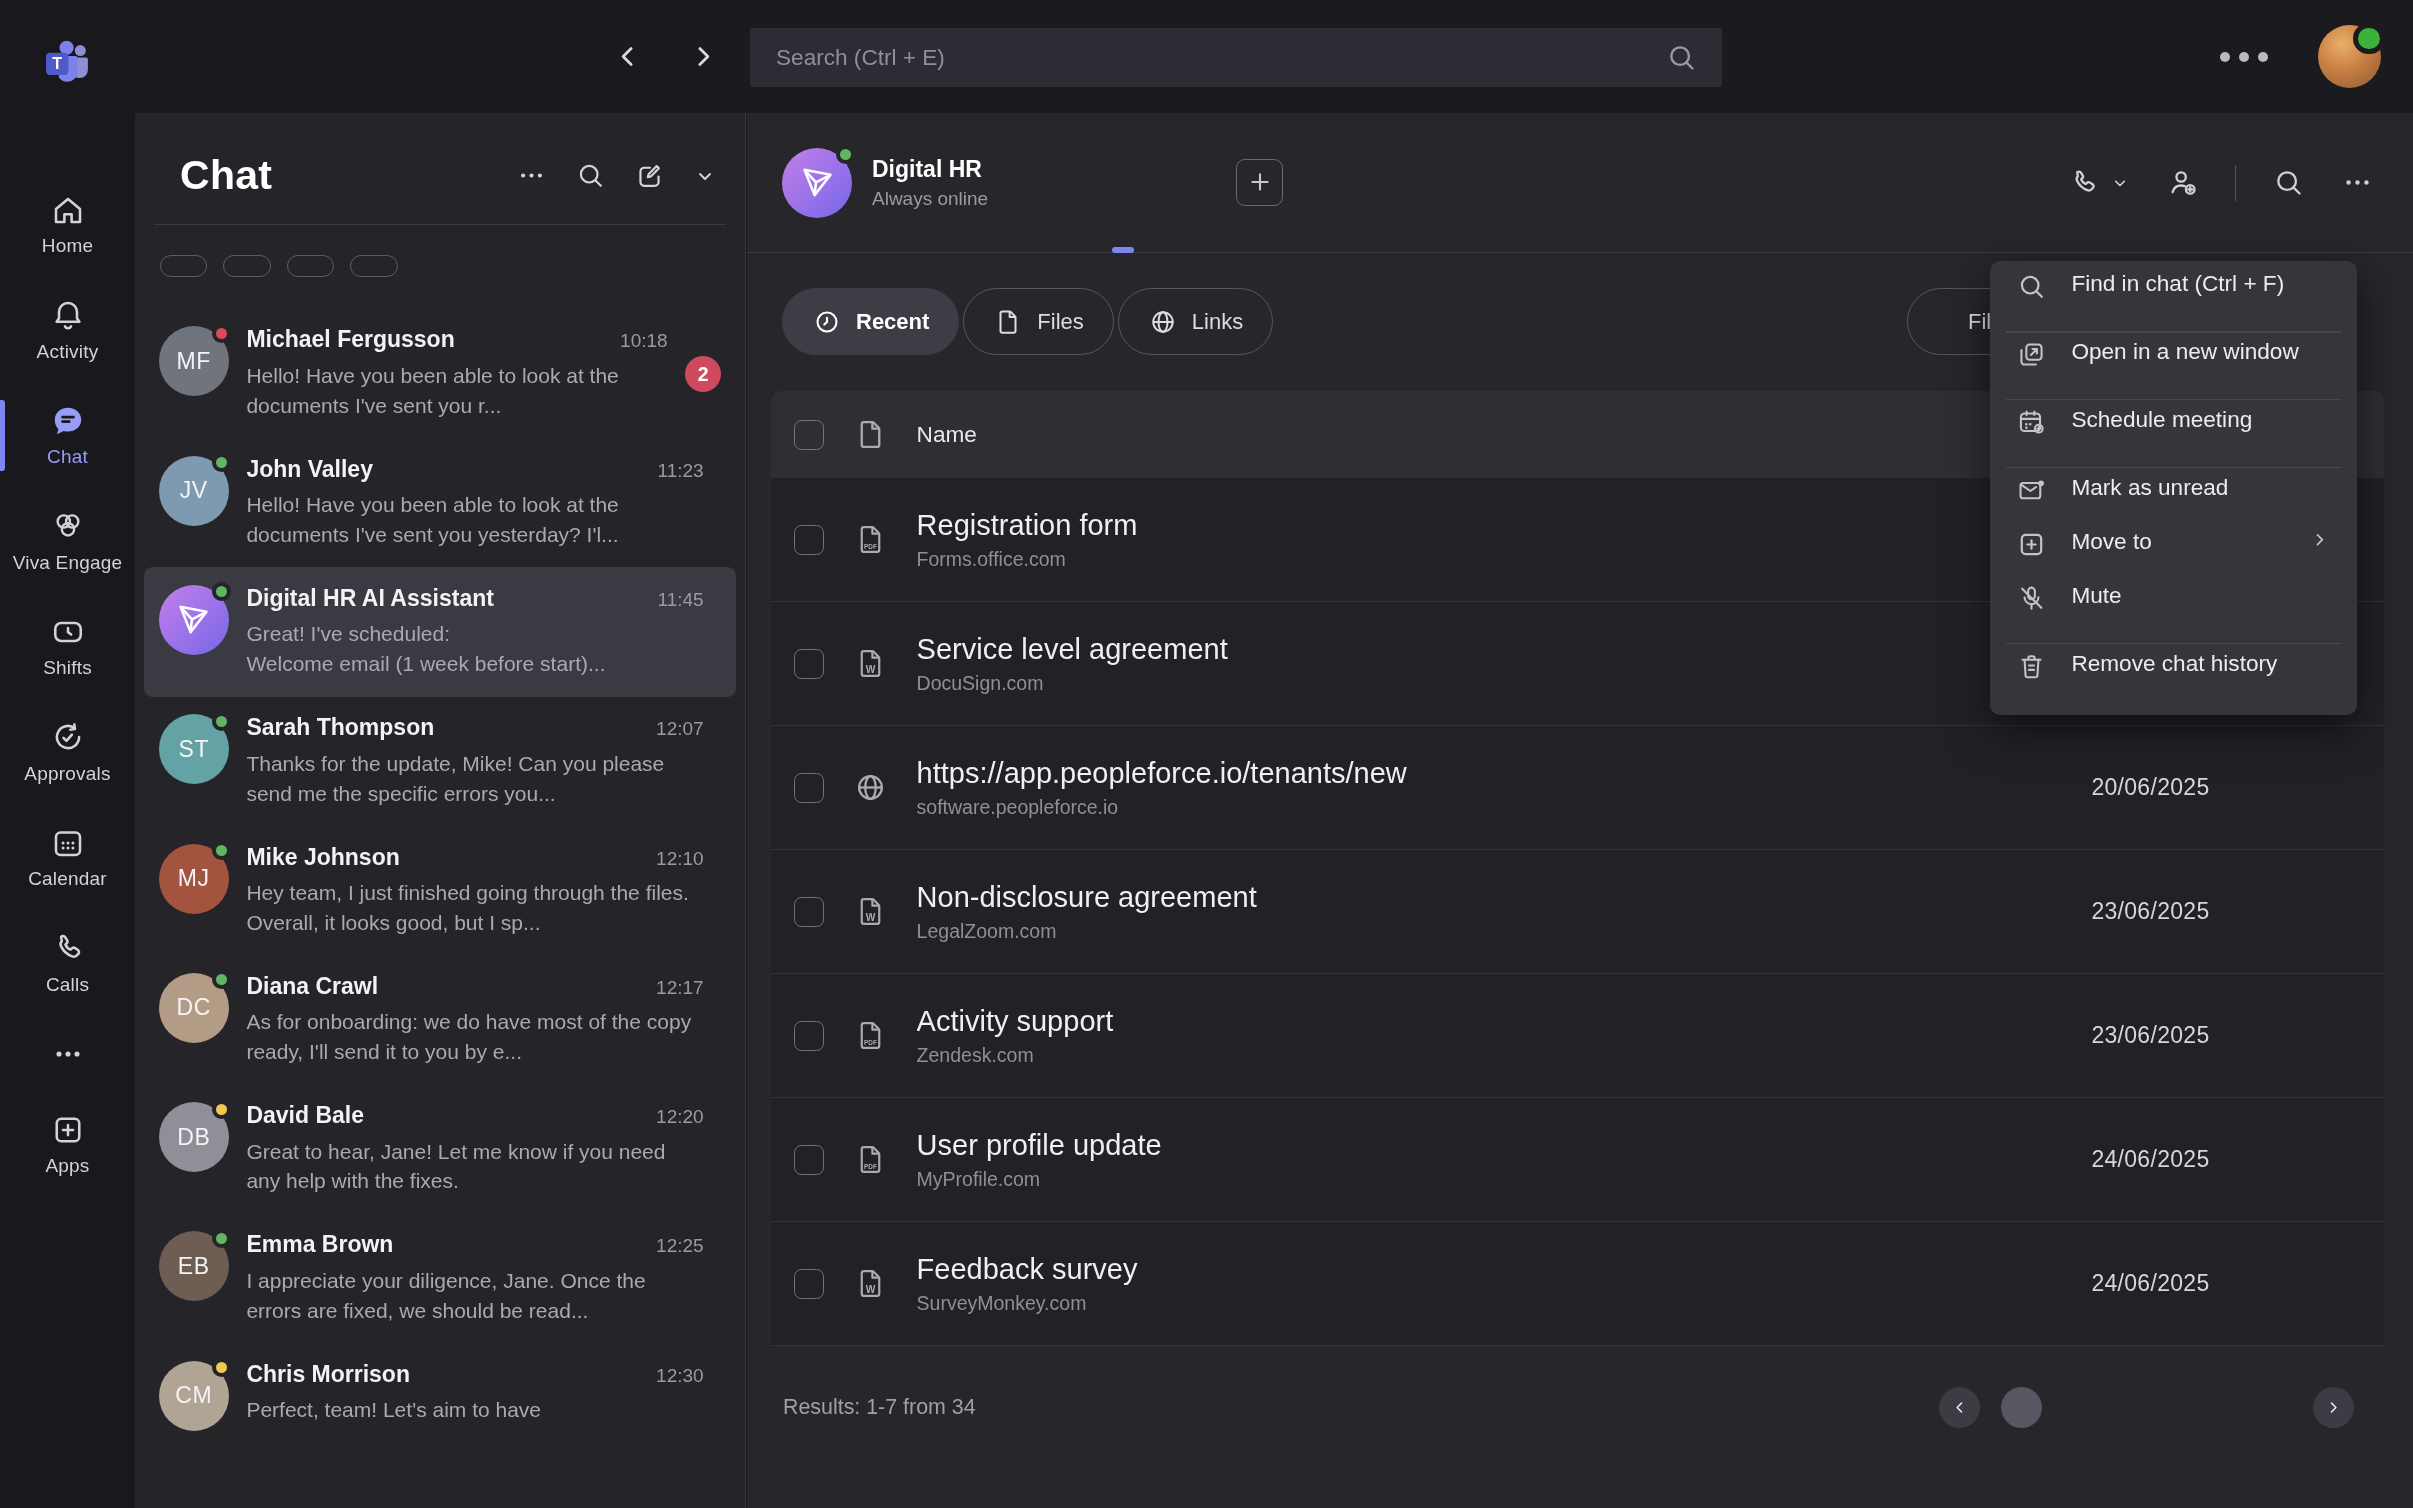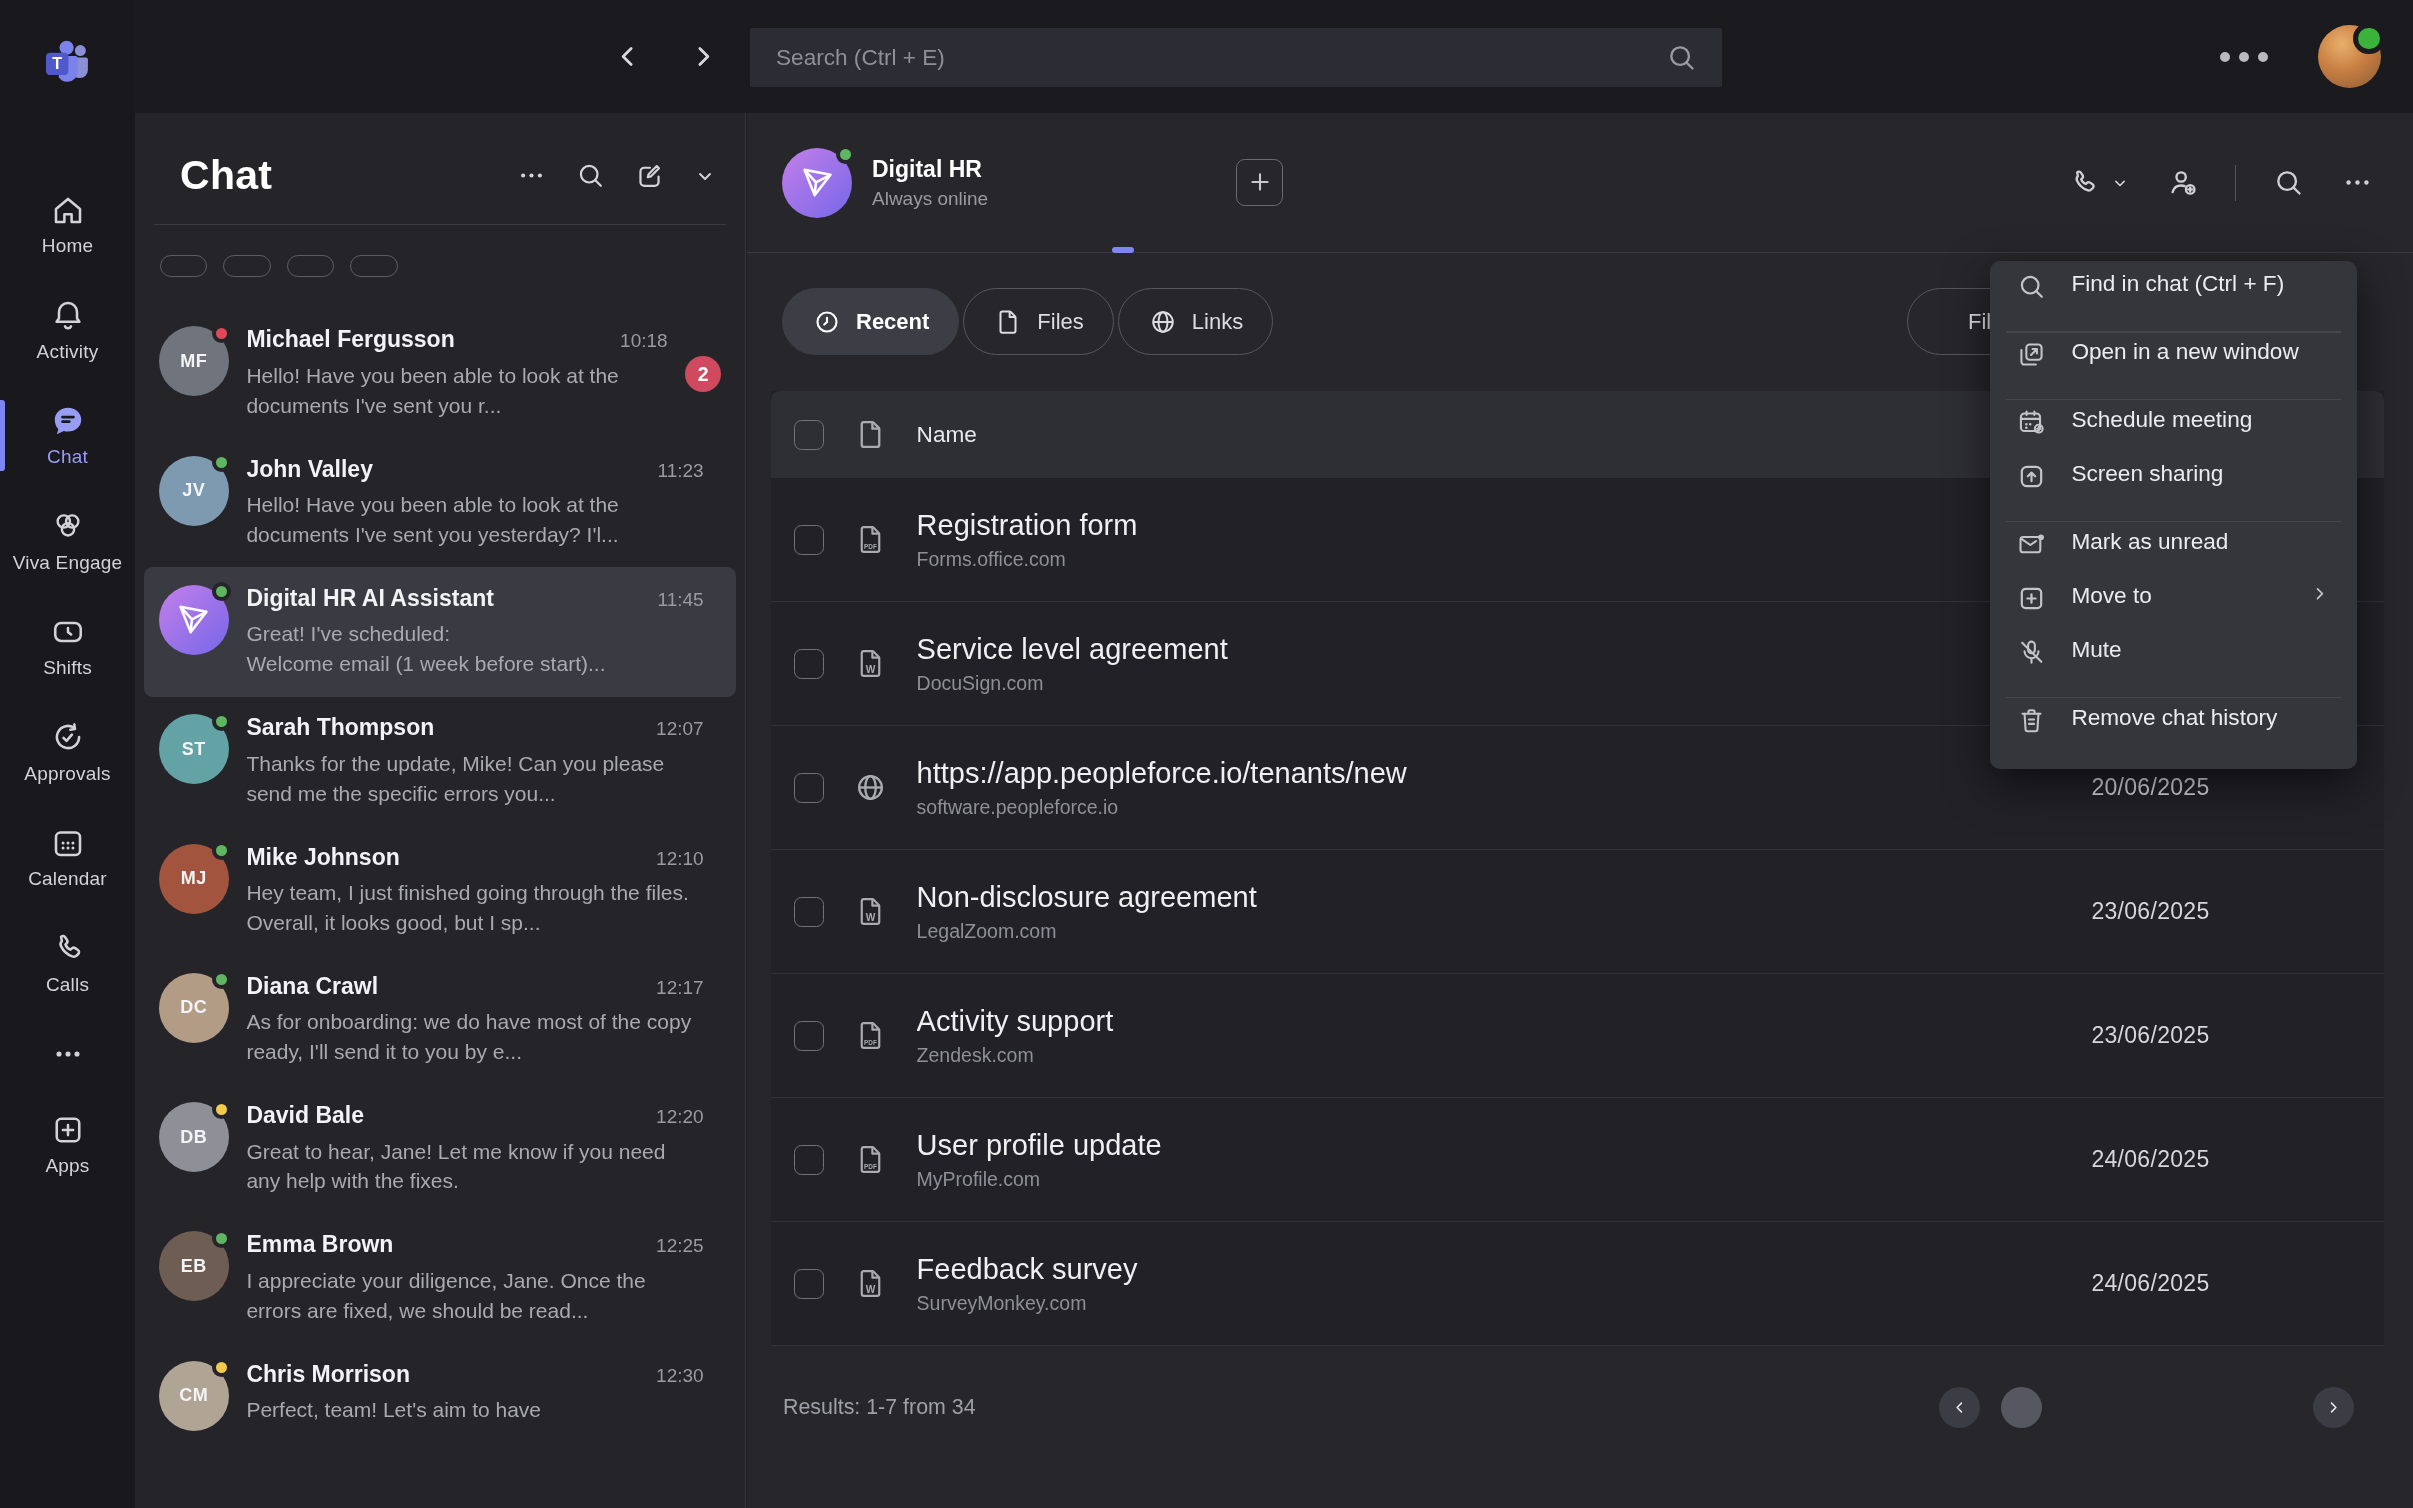--- a/index.html
+++ b/index.html
@@ -53,21 +53,21 @@
   .cp-actions .aic svg{width:100%;height:100%;}
   .cp-divider{height:1.3px;background:#3a3a40;margin:0 19px;}
   .cp-filters{display:flex;gap:16.3px;padding:30px 17.6px 26.4px 25px;}
   .pill{border:1.3px solid #5c5c64;border-radius:28px;padding:10px 22.6px;font-size:21.4px;color:#e6e6ea;
     cursor:pointer;white-space:nowrap;}
   .cp-list{flex:1;overflow:hidden;padding:5px 8.8px 0 8.8px;display:flex;flex-direction:column;}
   .conv{display:flex;gap:17.6px;padding:17.6px 15px;border-radius:8.8px;align-items:flex-start;cursor:pointer;}
   .conv.selected{background:#3a3a42;}
   .avatar{position:relative;flex:0 0 70px;width:70px;height:70px;border-radius:50%;
     display:flex;align-items:center;justify-content:center;}
-  .avatar .initials{font-size:18px;font-weight:bold;color:#f4f4f6;letter-spacing:0.6px;}
+  .avatar .initials{font-size:23px;font-weight:normal;color:#f4f4f6;letter-spacing:0.6px;}
   .avatar .tri{display:none;width:41px;height:41px;}
   .avatar.bot{background:linear-gradient(135deg,#c07eea 5%,#7a68e8 95%) !important;}
   .avatar.bot .tri{display:block;}
   .status-dot{position:absolute;right:-2.5px;top:-2.5px;width:19px;height:19px;border-radius:50%;
     border:4.4px solid #242429;}
   .conv-body{flex:1;min-width:0;}
   .conv-top{display:flex;justify-content:space-between;align-items:baseline;}
   .conv-name{font-size:23px;font-weight:600;color:#f3f3f5;white-space:nowrap;overflow:hidden;
     text-overflow:ellipsis;}
   .conv-time{font-size:19px;color:#9a9aa1;margin-left:12.6px;}
@@ -701,28 +701,20 @@
         <span class="mi-icon"><svg viewBox="0 0 24 24" fill="none" stroke="currentColor" stroke-width="1.6" stroke-linecap="round">
             <rect x="3.8" y="5" width="14.8" height="13.6" rx="2.8"></rect>
             <path d="M3.8 9.2h14.8M8.2 3.6v2.6M14.2 3.6v2.6"></path>
             <path d="M8 13.4h.01M11 13.4h.01M8 16h.01" stroke-width="2"></path>
             <circle cx="17.6" cy="16.8" r="3"></circle>
             <path d="M17.6 15.5v2.6M16.3 16.8h2.6"></path>
           </svg></span>
         <span>Schedule meeting</span>
 
       </div>
-      <div class="menu-item">
-        <span class="mi-icon"><svg viewBox="0 0 24 24" fill="none" stroke="currentColor" stroke-width="1.7" stroke-linecap="round" stroke-linejoin="round">
-            <rect x="4.5" y="4.5" width="15" height="15" rx="4"></rect>
-            <path d="M12 15.6V9.2M9.2 11.8 12 9l2.8 2.8"></path>
-          </svg></span>
-        <span>Screen sharing</span>
-
-      </div>
       <div class="menu-divider"></div>
       <div class="menu-item">
         <span class="mi-icon"><svg viewBox="0 0 24 24" fill="none" stroke="currentColor" stroke-width="1.6" stroke-linecap="round" stroke-linejoin="round">
             <rect x="3.5" y="6.2" width="15.3" height="11.8" rx="2"></rect>
             <path d="M4.2 7.6l6.9 4.8 4.5-3.1"></path>
             <circle cx="19.4" cy="6.4" r="2.2" fill="currentColor" stroke="none"></circle>
           </svg></span>
         <span>Mark as unread</span>
 
       </div>

